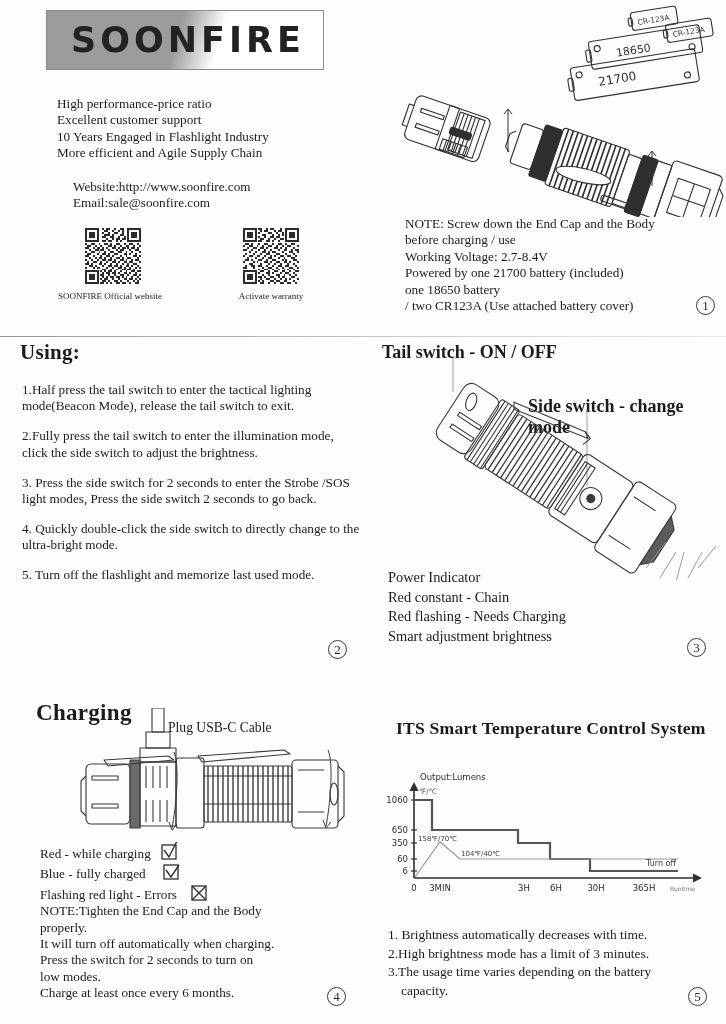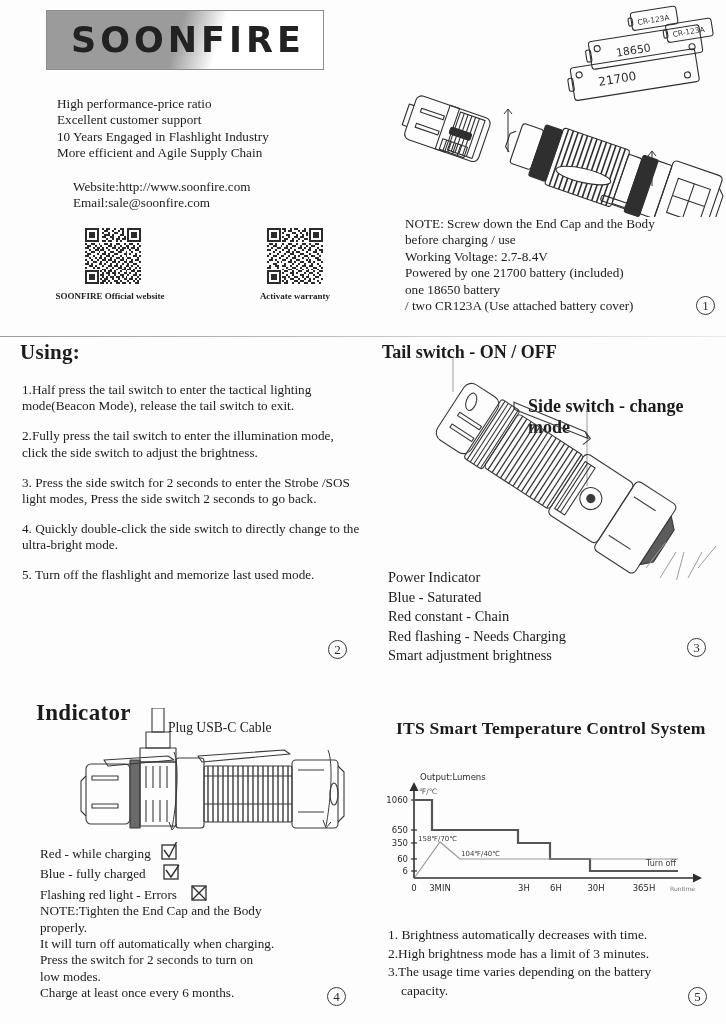--- a/index.html
+++ b/index.html
@@ -57,24 +57,24 @@
     letter-spacing: .1px;
   }
   .contact {
     position: absolute; left: 57px; top: 179px;
     font-weight: bold; font-size: 13.5px; line-height: 17px; margin-left: 16px;
   }
 
   .qr-row { position: absolute; left: 50px; top: 228px; width: 290px; }
   .qr-cell { position: absolute; text-align: center; width: 110px; }
   .qr-cell.a { left: 8px; }
-  .qr-cell.b { left: 190px; }
+  .qr-cell.b { left: 166px; }
   .qr-img { width: 56px; height: 56px; margin: 0 auto; display:block; }
   .qr-cap {
-    font-size: 9px; font-weight: bold; margin-top: 7px;
+    font-size: 9px; font-weight: normal; margin-top: 7px;
     font-family: "Liberation Serif", serif; color: #222;
     white-space: nowrap;
   }
   .qr-cell.a .qr-cap { margin-left: -6px; }
 
   
   .btext {
     font-weight: normal; font-size: 13.2px; line-height: 16.4px;
     letter-spacing: 0px;
   }
@@ -716,30 +716,29 @@
           <line x1="290" y1="238" x2="306" y2="212"></line>
           <line x1="306" y1="242" x2="314" y2="212"></line>
           <line x1="318" y1="238" x2="332" y2="212"></line>
           <line x1="328" y1="228" x2="346" y2="206"></line>
         </g>
       </g>
     </svg>
 
     <div class="indic btext">
       <div>Power Indicator</div>
-      <div>Blue - Saturated</div>
       <div>Red constant - Chain</div>
       <div>Red flashing - Needs Charging</div>
       <div>Smart adjustment brightness</div>
     </div>
     <div class="panel-num" style="left:317px; top:298px;">3</div>
   </div>
 
   <div class="panel p4">
-    <div class="title heading">Indicator</div>
+    <div class="title heading">Charging</div>
     <div class="plug btext">Plug USB-C Cable</div>
 
     <svg style="position:absolute; left:78px; top:24px;" width="280" height="130" viewBox="0 0 280 130">
       <g fill="none" stroke="#3a3a3a" stroke-width="1.1" stroke-linejoin="round">
 
         <rect x="74" y="0" width="12" height="24"></rect>
         <rect x="68" y="24" width="24" height="16"></rect>
         <rect x="62" y="40" width="36" height="14"></rect>
 
         <rect x="8" y="56" width="44" height="60" rx="5"></rect>

